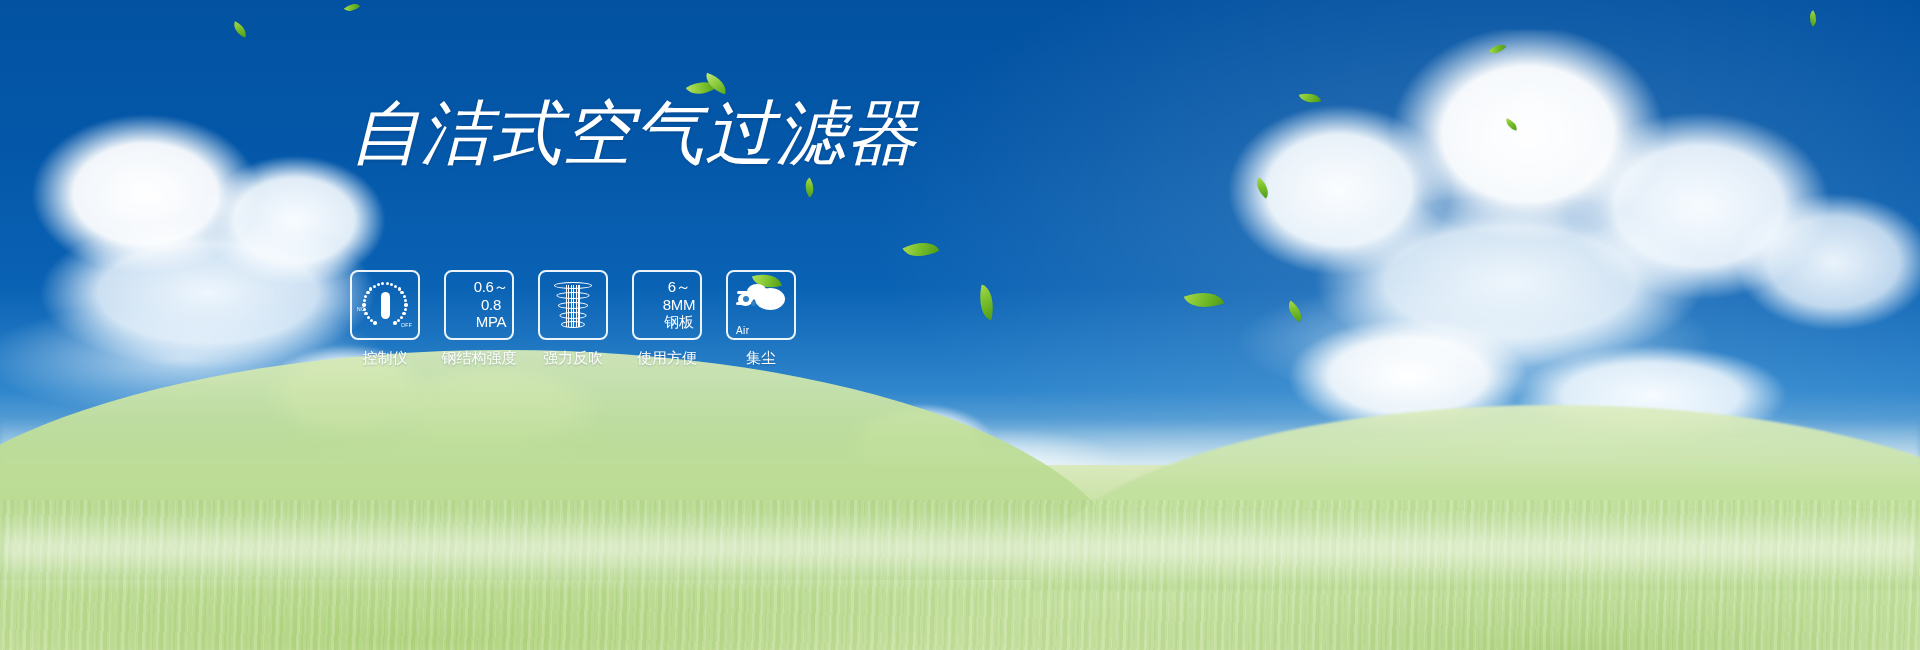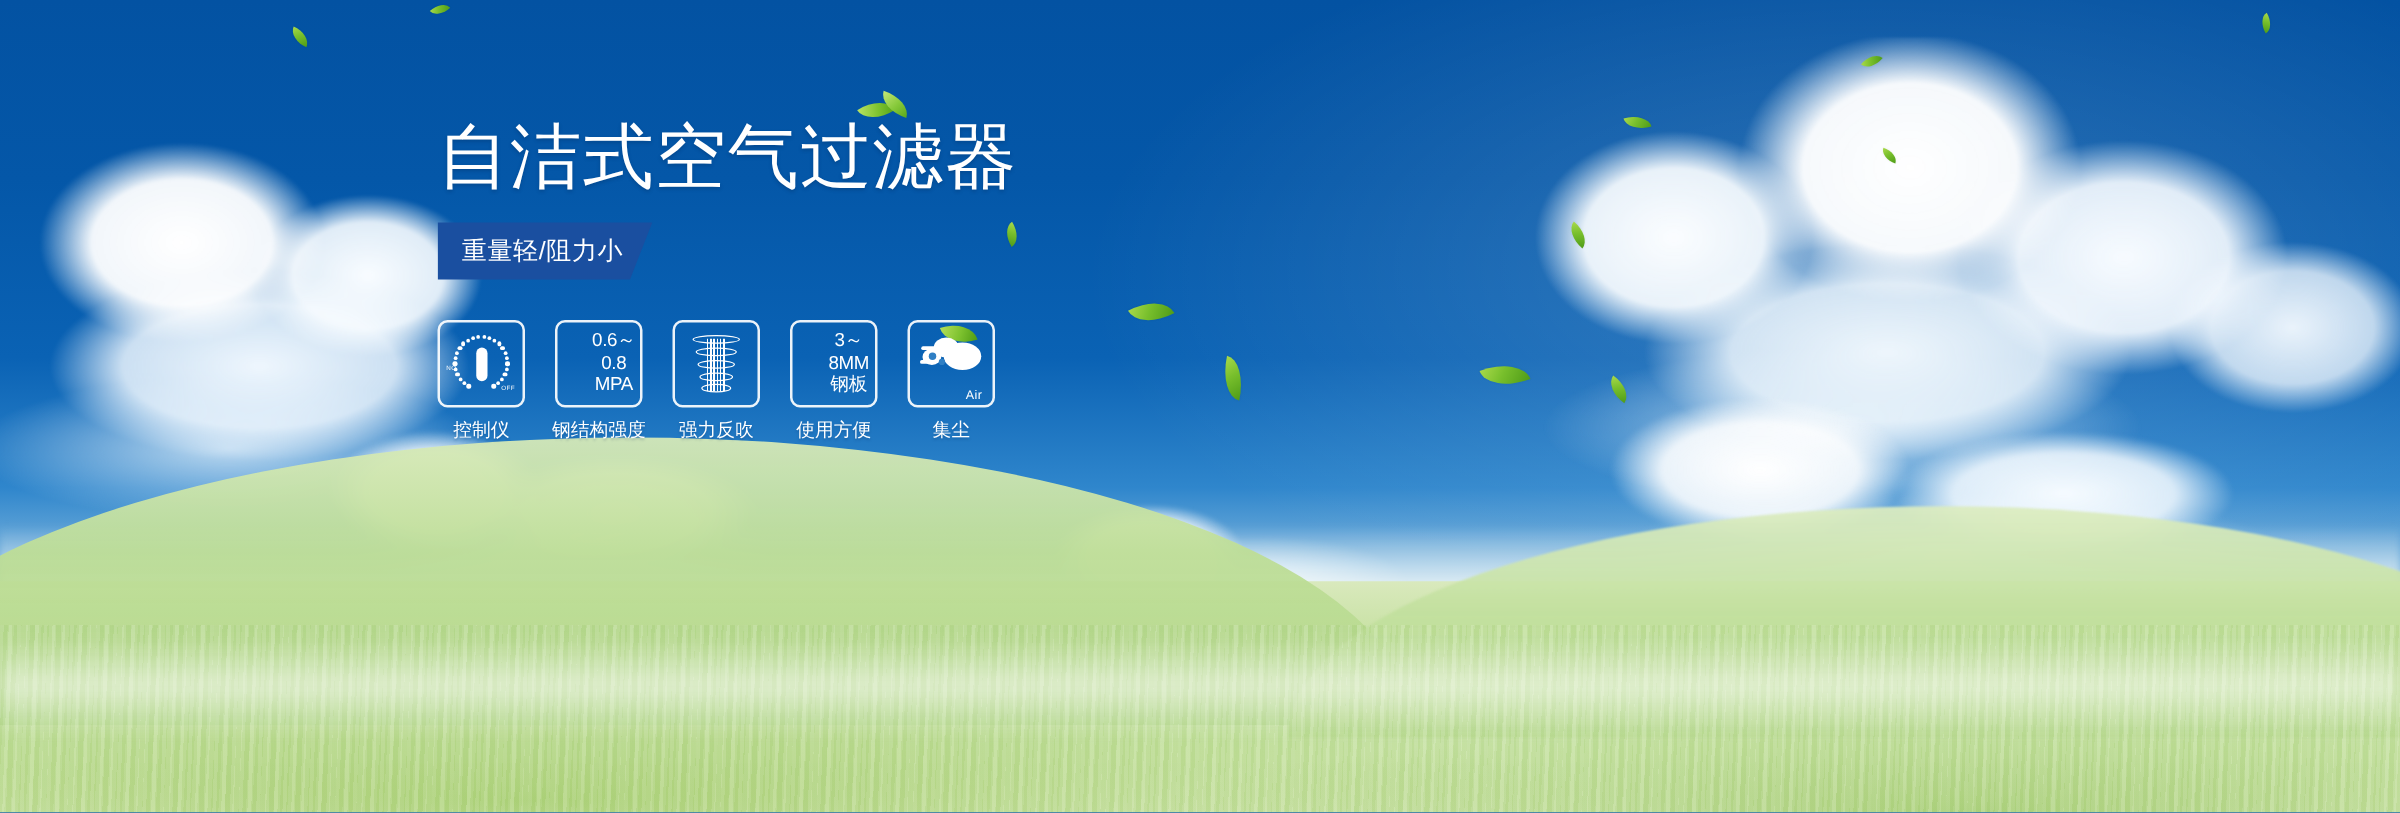--- a/index.html
+++ b/index.html
@@ -102,23 +102,24 @@
     display:block; width:100%; height:100%;
     background:linear-gradient(135deg, #a8d94a 0%, #78bf2c 45%, #4f9c18 100%);
     border-radius:0 100% 0 100%;
     box-shadow:0 0 2px rgba(0,0,0,0.08);
   }
 
   
   .content { position:absolute; left:350px; top:96px; width:620px; }
 
   .title {
-    font-size:57px; line-height:1.08; color:#ffffff; letter-spacing:1px;
+    font-size:70px; line-height:1.08; color:#ffffff; letter-spacing:1px;
     font-weight:400; white-space:nowrap;
     text-shadow:0 1px 3px rgba(0,30,70,0.25);
+    font-style:italic;
   }
   .title-leaf {
     position:absolute; left:330px; top:-22px; width:56px; height:34px;
   }
 
   
   .ribbon { display:flex; margin-top:20px; height:46px; width:325px; }
   .ribbon-dark {
     background:#1a4fa0; color:#ffffff;
     font-size:20px; display:flex; align-items:center; justify-content:center;
@@ -187,21 +188,21 @@
   .ico-air .b2 { width:12px; left:0px;  top:22px; }
   .ico-air .hole { position:absolute; background:#2f7fc4; border-radius:50%; }
   .ico-air .h1 { width:6px; height:6px; left:7px;  top:16px; }
   .ico-air .h2 { width:5px; height:5px; left:15px; top:21px; }
   .ico-air .greenleaf {
     position:absolute; right:6px; top:-8px; width:26px; height:18px;
     background:linear-gradient(125deg,#b4e05a 0%, #7cc12e 55%, #4e9b14 100%);
     border-radius:0 100% 0 100%; transform:rotate(-18deg);
   }
   .ico-air .airtxt {
-    position:absolute; left:0; right:0; bottom:-13px; text-align:right;
+    position:absolute; left:0; right:0; bottom:-13px; text-align:left;
     font-size:10px; color:#fff; letter-spacing:0.4px;margin-top:40px;
   }
   .feature-box.air-box { padding-bottom:6px; }
 </style>
 </head>
 <body>
 
 <div class="banner">
 
   <div class="cloud-right-big"></div>
@@ -259,21 +260,20 @@
 
     <div style="position:relative;">
       <h1 class="title">自洁式空气过滤器</h1>
       <div class="title-leaf">
         <div style="position:absolute; left:8px; top:6px; width:26px; height:16px; background:linear-gradient(120deg,#b9e364 0%,#7ec32f 55%,#54a318 100%); border-radius:0 100% 0 100%; transform:rotate(-32deg);"></div>
         <div style="position:absolute; left:24px; top:2px; width:24px; height:15px; background:linear-gradient(120deg,#c4e878 0%,#86c93a 55%,#5aa81c 100%); border-radius:0 100% 0 100%; transform:rotate(18deg);"></div>
       </div>
     </div>
 
     <div class="ribbon">
-      <div class="ribbon-dark">重量轻/阻力小</div>
     </div>
 
     <div class="features">
 
       <div class="feature">
         <div class="feature-box">
           <div class="ico-gauge">
             <div class="dots" id="gauge-dots">
                 <span style="left: 31.0406%; top: 85.6575%;"></span>
                 <span style="left: 23.955%; top: 80.8638%;"></span>
@@ -330,21 +330,21 @@
             <div class="ring" style="width:27px; top:32px;"></div>
             <div class="ring" style="width:24px; top:41px;"></div>
           </div>
         </div>
         <div class="feature-label">强力反吹</div>
       </div>
 
       <div class="feature">
         <div class="feature-box">
           <div>
-            <div class="num">3～8MM</div>
+            <div class="num">6～8MM</div>
             <div class="num">钢板</div>
           </div>
         </div>
         <div class="feature-label">使用方便</div>
       </div>
 
       <div class="feature">
         <div class="feature-box air-box">
           <div class="ico-air">
             <div class="greenleaf"></div>

